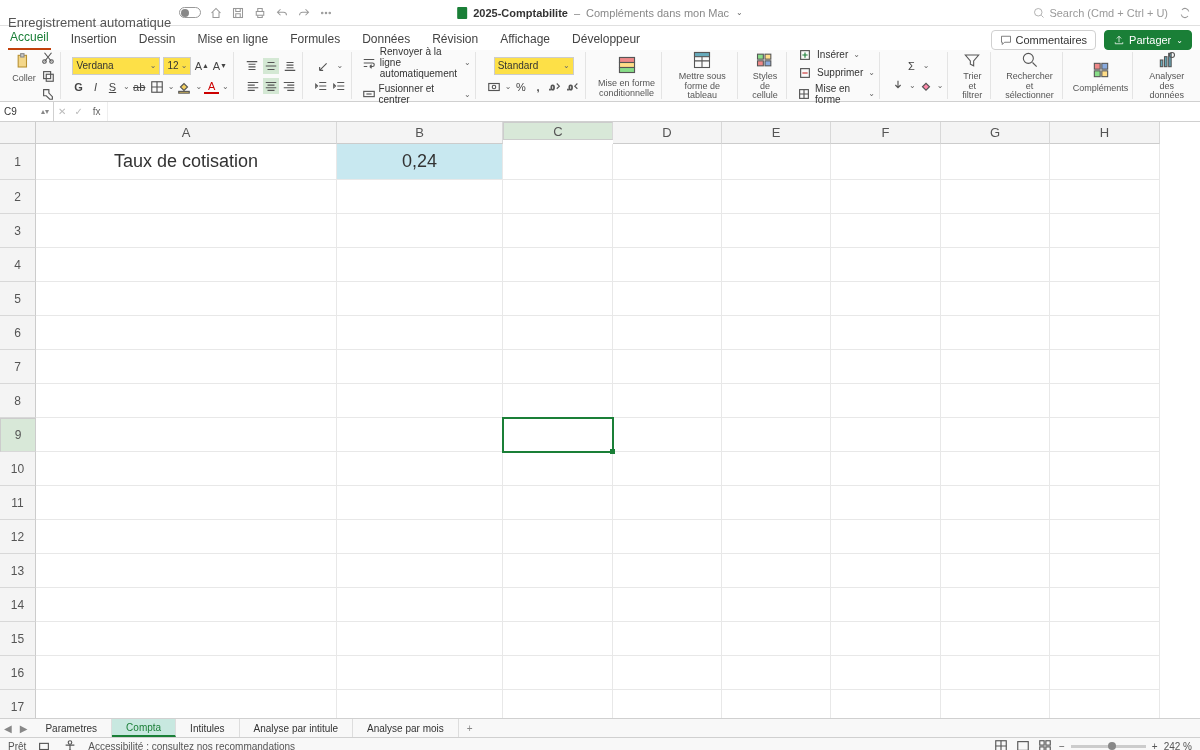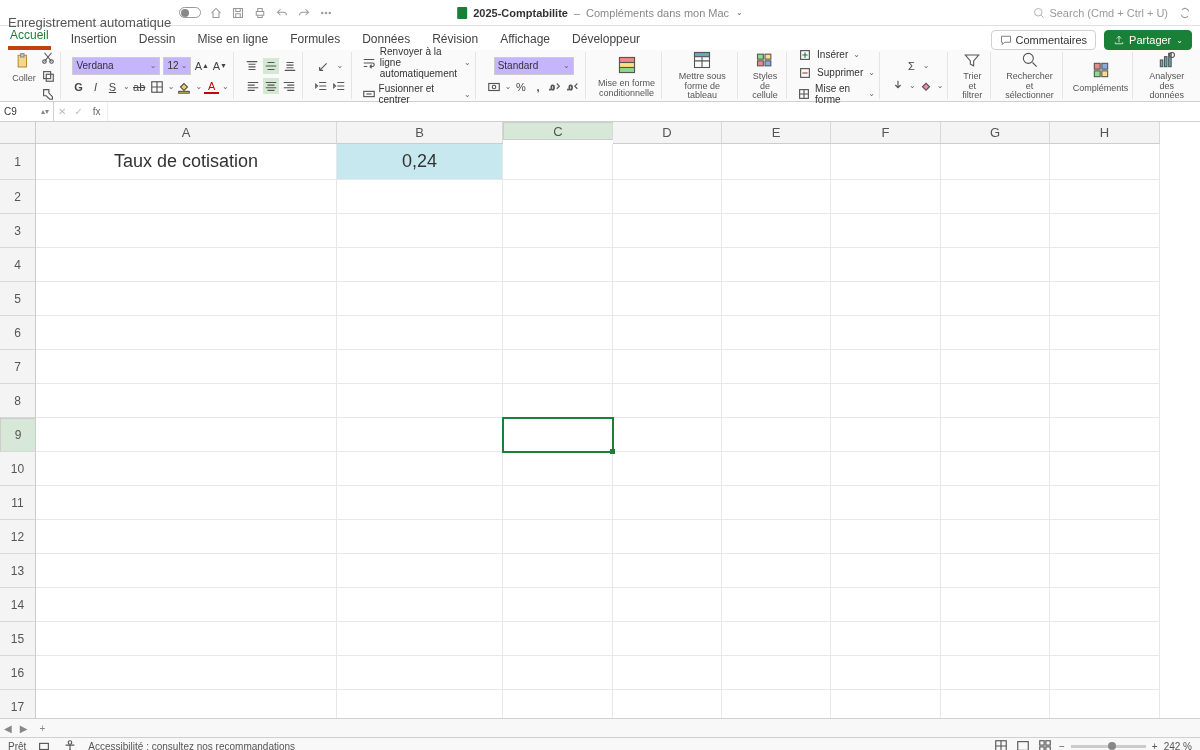--- a/index.html
+++ b/index.html
@@ -11,36 +11,36 @@
 .ti { width:14px; height:14px; opacity:.6; cursor:pointer; display:flex; align-items:center; justify-content:center; }
 .ti svg { width:12px; height:12px; fill:none; stroke:#555; stroke-width:1.4; }
 .title-center { position:absolute; left:50%; transform:translateX(-50%); display:flex; align-items:center; gap:6px; font-size:11px; }
 .title-center .docicon { width:10px; height:12px; background:#1a7f37; border-radius:1px; }
 .title-center .saved { color:#888; }
 .title-right { margin-left:auto; display:flex; align-items:center; gap:10px; }
 .search { color:#999; font-size:11px; display:flex; align-items:center; gap:4px; }
 
 .tabs { height:24px; display:flex; align-items:flex-end; padding:0 8px; gap:18px; font-size:12px; }
 .tabs .tab { padding:4px 2px; cursor:pointer; color:#444; }
-.tabs .tab.active { color:#1a7f37; border-bottom:4px solid #c2410c; font-weight:500; }
+.tabs .tab.active { color:#1a7f37; border-bottom:2px solid #c2410c; font-weight:500; }
 .tabs .right { margin-left:auto; display:flex; align-items:center; gap:8px; }
 .btn { border:1px solid #d0d0d0; border-radius:4px; padding:3px 8px; display:flex; align-items:center; gap:4px; font-size:11px; cursor:pointer; background:#fff; }
 .btn.share { background:#1a7f37; color:#fff; border-color:#1a7f37; }
 
 .ribbon { height:52px; border-bottom:1px solid #d0d0d0; background:#fafafa; display:flex; align-items:center; padding:2px 6px; gap:6px; }
 .rgroup { display:flex; flex-direction:column; align-items:center; justify-content:center; height:100%; padding:0 4px; border-right:1px solid #e4e4e4; gap:2px; }
 .rgroup:last-child { border-right:none; }
 .rgroup .icons { display:flex; gap:3px; align-items:center; }
 .rgroup .icons2 { display:flex; gap:2px; align-items:center; margin-top:2px; }
 .rgroup .cap { font-size:9px; color:#555; text-align:center; line-height:1.1; }
 .ricon { width:16px; height:16px; display:flex; align-items:center; justify-content:center; cursor:pointer; }
 .ricon svg { width:14px; height:14px; fill:none; stroke:#555; stroke-width:1.3; }
 .ricon.big { width:28px; height:24px; }
 .ricon.big svg { width:22px; height:20px; }
-.sel { border:1px solid #ccc; background:#c4b5fd; font-size:10px; padding:1px 3px; height:18px; display:flex; align-items:center; cursor:pointer; }
+.sel { border:1px solid #ccc; background:#fde047; font-size:10px; padding:1px 3px; height:18px; display:flex; align-items:center; cursor:pointer; }
 .sel.font { width:88px; }
 .sel.size { width:28px; }
 .sel.num { width:80px; }
 .fmt { width:15px; height:15px; display:flex; align-items:center; justify-content:center; font-size:11px; cursor:pointer; color:#444; }
 .fmt.bold { font-weight:700; }
 .fmt.italic { font-style:italic; }
 .fmt.under { text-decoration:underline; }
 .arrow { font-size:8px; color:#666; margin-left:1px; }
 
 .fbar { height:20px; border-bottom:1px solid #d0d0d0; display:flex; align-items:center; font-size:10px; }
@@ -688,20 +688,27 @@
         <div class="cell" style="width: 110px;"></div>
         <div class="cell" style="width: 109px;"></div>
         <div class="cell" style="width: 110px;"></div>
       </div>
     </div>
 </div>
 
 <div class="sheettabs">
   <div class="nav">◀</div>
   <div class="nav">▶</div>
+  <div id="sheets" style="display:flex;height:100%">
+      <div class="st">Parametres</div>
+      <div class="st active">Compta</div>
+      <div class="st">Intitules</div>
+      <div class="st">Analyse par intitule</div>
+      <div class="st">Analyse par mois</div>
+    </div>
   <div class="add">+</div>
 </div>
 
 <div class="status">
   <span>Prêt</span>
   <div class="ricon">
       <svg viewBox="0 0 16 16">
         <rect x="3" y="5" width="10" height="7"></rect>
       </svg>
     </div>

